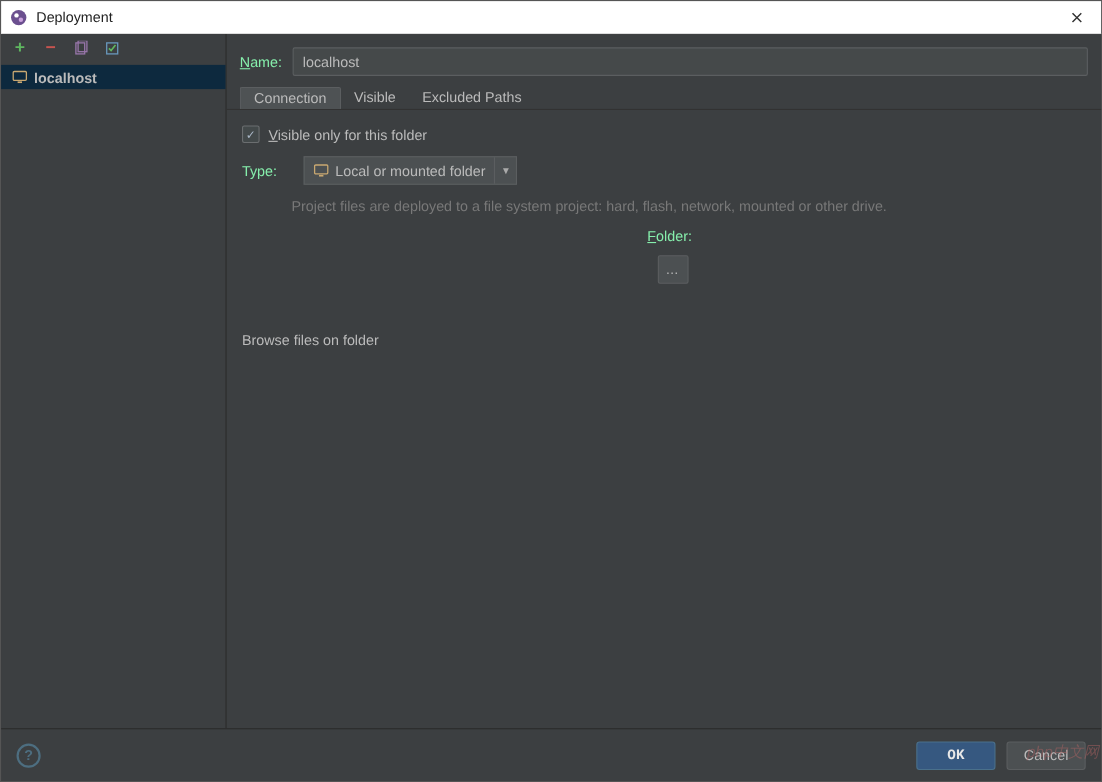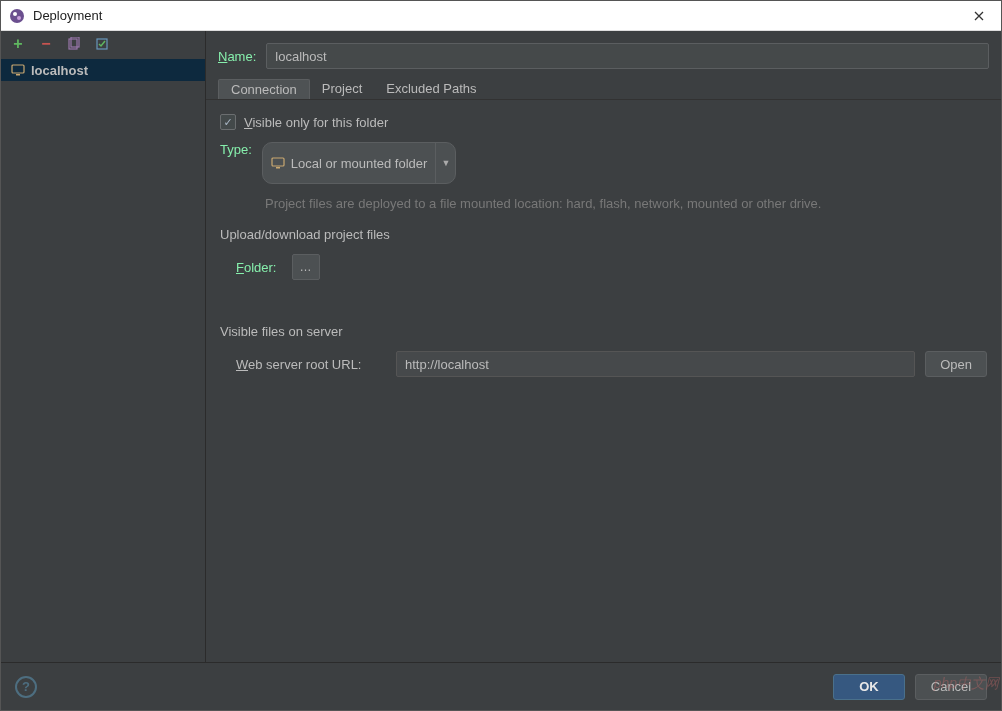--- a/index.html
+++ b/index.html
@@ -143,28 +143,28 @@
     }
     .checkbox {
       width: 16px; height: 16px;
       border: 1px solid #6b6e70;
       background: #43494a;
       display: inline-flex; align-items:center; justify-content:center;
       color: #a9b7c6; font-size: 11px;
       border-radius: 2px;
     }
     .type-row {
-      display: flex; align-items: flex-start; gap: 10px;
+      display: flex; align-items: center; gap: 24px;
     }
     .dropdown {
       display: inline-flex; align-items: center;
       border: 1px solid #5b5e60;
       background: #4c5052;
-      height: 42px;
-      border-radius: 10px;
+      height: 26px;
+      border-radius: 0;
       cursor: pointer;
     }
     .dropdown .dd-body {
       display: flex; align-items: center; gap: 6px;
       padding: 0 8px;
     }
     .dropdown .dd-arrow {
       width: 20px; height: 100%;
       border-left: 1px solid #5b5e60;
       display: flex; align-items:center; justify-content:center;
@@ -175,20 +175,21 @@
       padding-left: 45px;
       font-size: 13px;
     }
     .section-title {
       color: #bbbbbb;
       margin-top: 4px;
     }
     .form-row {
       display: flex; align-items: center; gap: 10px;
       padding-left: 16px;
+      flex-direction: column;
     }
     .form-row .label { min-width: 46px; }
     .form-row.wide .label2 { min-width: 150px; }
     .browse-btn {
       width: 28px; height: 26px;
       background: #4c5052;
       border: 1px solid #5b5e60;
       color: #bbbbbb;
       display: flex; align-items:center; justify-content:center;
       border-radius: 2px;
@@ -224,20 +225,21 @@
       font-weight: bold;
       cursor: pointer;
     }
     .footer .spacer { flex:1; }
     .footer .button { min-width: 72px; margin-left: 10px; }
     .footer .ok {
       background: #365880;
       border: 1px solid #4a708b;
       color: #e8e8e8;
       font-weight: bold;
+      font-family: Liberation Mono, monospace;
     }
     .underline-first::first-letter { text-decoration: underline; }
     .watermark {
       position: absolute;
       right: 3px; bottom: 18px;
       color: rgba(180,100,100,0.45);
       font-size: 14px;
       font-style: italic;
       pointer-events: none;
     }
@@ -297,21 +299,21 @@
     </div>
 
     <div class="main">
       <div class="name-row">
         <span class="label underline-first">Name:</span>
         <input class="text-input" value="localhost" style="">
       </div>
 
       <div class="tabs">
         <div class="tab active">Connection</div>
-        <div class="tab">Project</div>
+        <div class="tab">Visible</div>
         <div class="tab">Excluded Paths</div>
       </div>
 
       <div class="tab-content">
         <div class="checkbox-row">
           <span class="checkbox">✓</span>
           <span class="underline-first">Visible only for this folder</span>
         </div>
 
         <div class="type-row">
@@ -322,36 +324,30 @@
                 <svg width="14" height="14" viewBox="0 0 14 14">
                     <rect x="1" y="2" width="12" height="8" rx="1" fill="none" stroke="#c9a871" stroke-width="1.2"></rect>
                     <rect x="5" y="11" width="4" height="1.5" fill="#c9a871"></rect>
                   </svg>
               </span>
               <span>Local or mounted folder</span>
             </div>
             <div class="dd-arrow">▼</div>
           </div>
         </div>
-        <div class="hint">Project files are deployed to a file mounted location: hard, flash, network, mounted or other drive.</div>
-
-        <div class="section-title">Upload/download project files</div>
+        <div class="hint">Project files are deployed to a file system project: hard, flash, network, mounted or other drive.</div>
+
         <div class="form-row">
           <span class="label underline-first">Folder:</span>
           <div class="browse-btn">…</div>
         </div>
 
         <div style="height:16px"></div>
 
-        <div class="section-title">Visible files on server</div>
-        <div class="form-row wide">
-          <span class="label2 underline-first">Web server root URL:</span>
-          <input class="text-input dim" value="http://localhost" style="">
-          <button class="button">Open</button>
-        </div>
+        <div class="section-title">Browse files on folder</div>
       </div>
     </div>
   </div>
 
   <div class="footer">
     <div class="help-icon">?</div>
     <span class="spacer"></span>
     <button class="button ok">OK</button>
     <button class="button">Cancel</button>
   </div>

